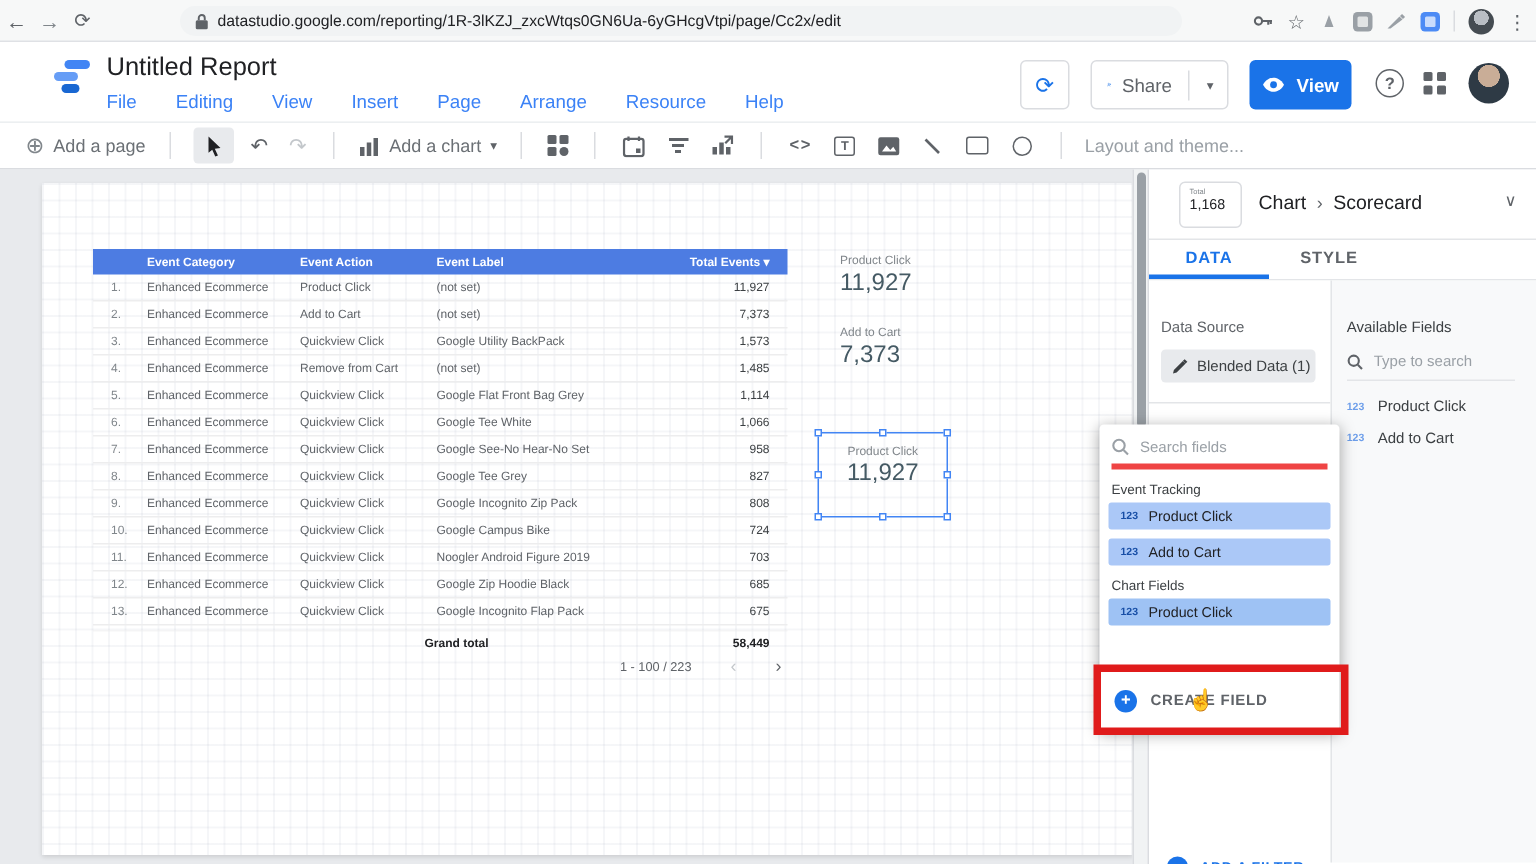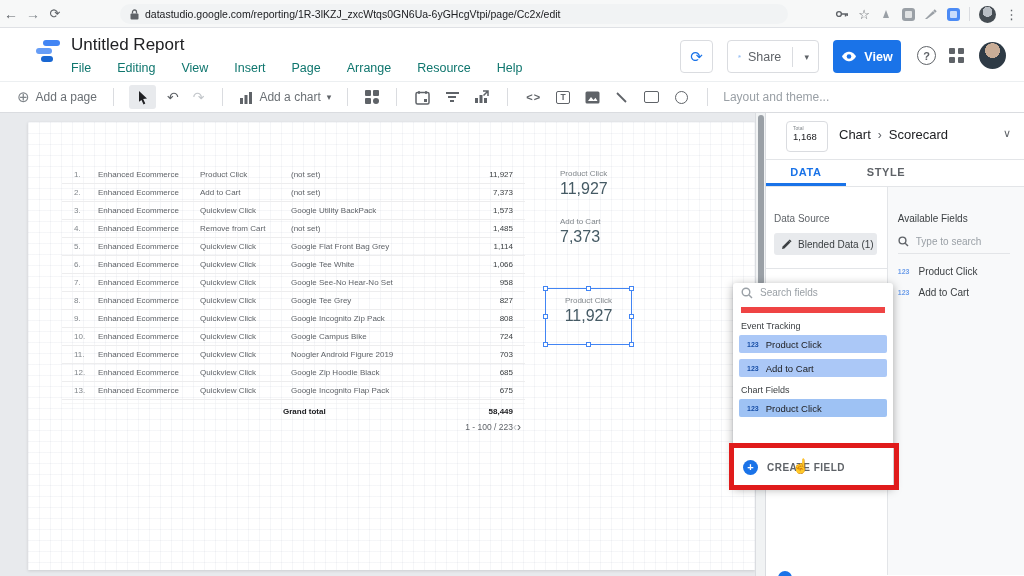--- a/index.html
+++ b/index.html
@@ -24,21 +24,21 @@
 
   
   .app-header { position:absolute; left:0; top:28px; width:1024px; height:53px; background:#fff; }
   .logo { position:absolute; left:36px; top:12px; width:26px; height:24px; }
   .logo i { position:absolute; border-radius:3px; height:6px; display:block; }
   .logo .p1 { top:0; left:7px; width:17px; background:#4285f4; }
   .logo .p2 { top:8px; left:0; width:16px; background:#669df6; }
   .logo .p3 { top:16px; left:5px; width:12px; background:#1967d2; }
   .report-title { position:absolute; left:71px; top:7px; font-size:17px; color:#202124; }
   .menu-bar { position:absolute; left:71px; top:33px; display:flex; gap:26px; }
-  .menu-item { font-size:12.5px; color:#0f766e; cursor:default; }
+  .menu-item { font-size:12.5px; color:#3b82f6; cursor:default; }
   .hdr-btn { position:absolute; top:12px; height:33px; border:1px solid #dadce0; border-radius:4px; background:#fff; display:flex; align-items:center; justify-content:center; }
   .refresh-btn { left:680px; width:33px; color:#1a73e8; font-size:15px; }
   .share-btn { left:727px; width:92px; gap:7px; padding:0 4px 0 10px; }
   .share-label { font-size:12.5px; color:#5f6368; }
   .share-sep { width:1px; height:20px; background:#dadce0; margin-left:4px; }
   .share-caret { color:#5f6368; font-size:9px; padding:0 5px; }
   .view-btn { position:absolute; left:833px; top:12px; width:68px; height:33px; background:#1a73e8; border-radius:4px; display:flex; align-items:center; justify-content:center; gap:7px; color:#fff; font-size:12.5px; font-weight:bold; }
   .help-circ { position:absolute; left:917px; top:18px; width:19px; height:19px; border:1.7px solid #5f6368; border-radius:50%; color:#5f6368; font-size:11px; font-weight:bold; display:flex; align-items:center; justify-content:center; }
   .apps-grid { position:absolute; left:949px; top:20px; width:15px; height:15px; display:grid; grid-template-columns:6px 6px; grid-template-rows:6px 6px; gap:3px; }
   .apps-grid i { background:#5f6368; border-radius:1px; }
@@ -75,21 +75,21 @@
   .t-head .cell { padding-left:8px; white-space:nowrap; }
   .t-head .cell.num { text-align:right; padding-right:12px; }
   .t-body .t-grid { height:18px; line-height:18px; border-bottom:1px solid #ededee; background:transparent; }
   .t-body .cell { padding-left:8px; color:#5f6368; white-space:nowrap; overflow:hidden; }
   .t-body .cell.idx { color:#80868b; padding-left:12px; }
   .t-body .cell.num { text-align:right; padding-right:12px; color:#3c4043; }
   .t-clip { height:4px; overflow:hidden; border-bottom:1px solid #ededee; opacity:.5; }
   .t-total { display:flex; height:14px; line-height:14px; margin-top:1px; }
   .gt-label { margin-left:221px; font-weight:bold; color:#202124; }
   .gt-value { margin-left:auto; margin-right:12px; font-weight:bold; color:#202124; }
-  .t-pager { display:flex; align-items:center; justify-content:flex-end; height:16px; font-size:8.5px; color:#5f6368; gap:0; padding-right:4px; }
+  .t-pager { display:flex; align-items:center; justify-content:flex-end; height:16px; font-size:8.5px; color:#5f6368; gap:26px; padding-right:4px; }
   .pg-arrow { font-size:12px; color:#5f6368; }
   .pg-arrow.dis { color:#c3c7cb; }
 
   
   .scorecard { position:absolute; }
   .sc-label { font-size:8px; color:#80868b; margin-bottom:2px; }
   .sc-value { font-size:16px; color:#455a64; }
   .sc1 { left:532px; top:47px; }
   .sc2 { left:532px; top:95px; }
   .sc-selected { left:517px; top:166px; width:87px; height:57px; border:1px solid #4285f4; text-align:center; padding-top:7px; }
@@ -127,21 +127,21 @@
   .af-search { display:flex; align-items:center; gap:7px; margin-top:12px; border-bottom:1px solid #e3e5e8; padding-bottom:6px; width:112px; }
   .af-search input { border:none; outline:none; background:transparent; font-size:10px; color:#3c4043; width:86px; font-family:"Liberation Sans",sans-serif; }
   .af-search input::placeholder { color:#9aa0a6; }
   .af-list { margin-top:12px; display:flex; flex-direction:column; gap:10px; }
   .af-item { display:flex; align-items:center; gap:9px; }
   .af-badge { font-size:7px; font-weight:bold; color:#6d9eea; }
   .af-name { font-size:10px; color:#3c4043; }
 
   
   .dropdown { position:absolute; left:733px; top:170px; width:160px; height:204px; background:#fff; border-radius:3px; box-shadow:0 2px 10px rgba(0,0,0,.35); z-index:5; }
-  .dd-search { display:flex; align-items:flex-start; gap:7px; height:26px; margin:4px 8px 0 8px; border-bottom:6px solid #ef4444; }
+  .dd-search { display:flex; align-items:center; gap:7px; height:26px; margin:4px 8px 0 8px; border-bottom:4px solid #ef4444; }
   .dd-search input { border:none; outline:none; font-size:10px; width:110px; color:#3c4043; background:transparent; font-family:"Liberation Sans",sans-serif; }
   .dd-search input::placeholder { color:#9aa0a6; }
   .dd-group-label { font-size:9px; color:#3c4043; margin:8px 8px 4px 8px; }
   .dd-chip { margin:0 6px 6px 6px; height:18px; background:#abc8f7; border-radius:2px; display:flex; align-items:center; }
   .dd-chip.alt { background:#9ec2f4; }
   .dd-badge { font-size:7px; font-weight:bold; color:#174ea6; margin:0 7px 0 8px; }
   .dd-name { font-size:9.5px; color:#202124; }
   .create-field { position:absolute; left:0; top:168px; width:160px; height:32px; display:flex; align-items:center; gap:9px; padding-left:10px; }
   .create-field .blue-plus { width:15px; height:15px; line-height:15px; flex-basis:15px; }
   .create-field span.cf { font-size:10px; font-weight:bold; letter-spacing:.5px; color:#5f6368; }
@@ -301,20 +301,27 @@
     <span class="icon-circ" style="margin:0 8px"></span>
     <span class="vdiv"></span>
     <span class="layout-theme">Layout and theme...</span>
   </div>
 
   <div class="main">
 
     <div class="canvas">
 
       <div class="ds-table">
+        <div class="t-grid t-head">
+            <div class="cell"></div>
+            <div class="cell">Event Category</div>
+            <div class="cell">Event Action</div>
+            <div class="cell">Event Label</div>
+            <div class="cell num">Total Events<span> ▾</span></div>
+          </div>
         <div class="t-body">
             <div class="t-grid">
               <div class="cell idx">1.</div>
               <div class="cell">Enhanced Ecommerce</div>
               <div class="cell">Product Click</div>
               <div class="cell">(not set)</div>
               <div class="cell num">11,927</div>
             </div>
             <div class="t-grid">
               <div class="cell idx">2.</div>

